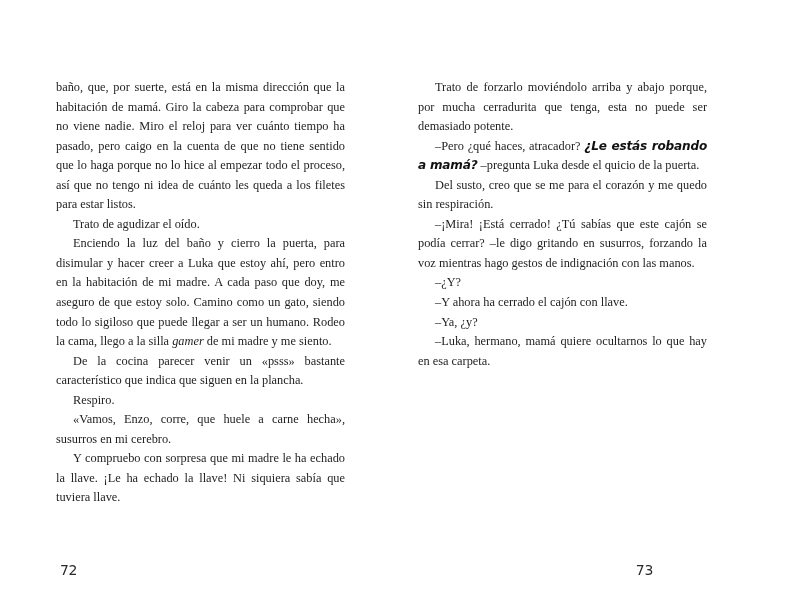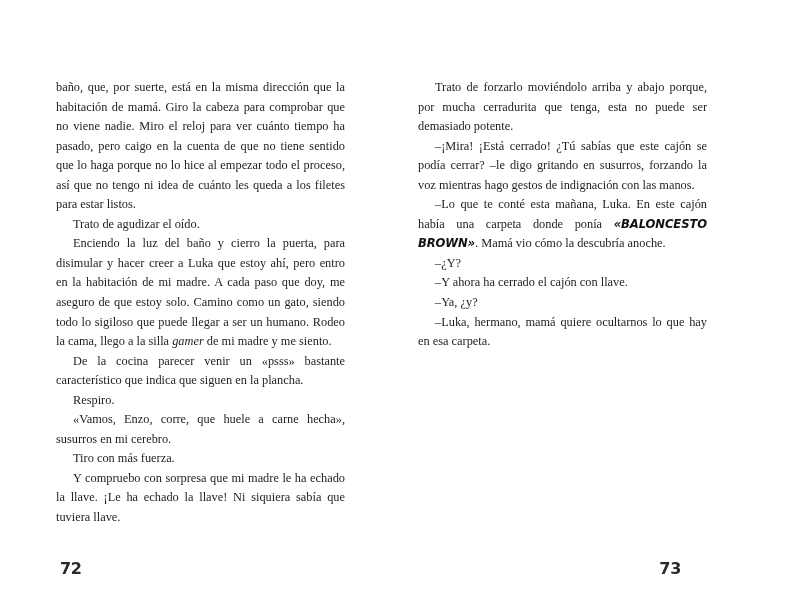--- a/index.html
+++ b/index.html
@@ -75,52 +75,52 @@
     font-style: italic;
     font-size: 11.6px;
     letter-spacing: -0.1px;
     color: #111111;
   }
 
   .folio {
     position: absolute;
     bottom: 33px;
     font-family: "DejaVu Sans", sans-serif;
-    font-weight: bold;
-    font-size: 16px;
+    font-weight: normal;
+    font-size: 14px;
     color: #2a2a2a;
     letter-spacing: -0.3px;
   }
   .folio-left  { left: 60px; }
-  .folio-right { right: 41px; margin-top: 30px; }
+  .folio-right { right: 69px; margin-top: 30px; }
 </style>
 </head>
 <body>
 
 <div class="spread">
 
   <div class="page page-left">
     <div class="textblock">
         <p class="noindent"><span>baño, que, por suerte, está en la misma dirección que la habitación de mamá. Giro la cabeza para comprobar que no viene nadie. Miro el reloj para ver cuánto tiempo ha pasado, pero caigo en la cuenta de que no tiene sentido que lo haga porque no lo hice al empezar todo el proceso, así que no tengo ni idea de cuánto les queda a los filetes para estar listos.</span></p>
         <p><span>Trato de agudizar el oído.</span></p>
         <p><span>Enciendo la luz del baño y cierro la puerta, para disimular y hacer creer a Luka que estoy ahí, pero entro en la habitación de mi madre. A cada paso que doy, me aseguro de que estoy solo. Camino como un gato, siendo todo lo sigiloso que puede llegar a ser un humano. Rodeo la cama, llego a la silla </span><span class="it">gamer</span><span> de mi madre y me siento.</span></p>
         <p><span>De la cocina parecer venir un «psss» bastante característico que indica que siguen en la plancha.</span></p>
         <p><span>Respiro.</span></p>
         <p><span>«Vamos, Enzo, corre, que huele a carne hecha», susurros en mi cerebro.</span></p>
-        <p><span>Tiro con más fuerza.</span></p>
         <p><span>Y compruebo con sorpresa que mi madre le ha echado la llave. ¡Le ha echado la llave! Ni siquiera sabía que tuviera llave.</span></p>
       </div>
     <div class="folio folio-left">72</div>
   </div>
 
   <div class="page page-right">
     <div class="textblock">
         <p><span>Trato de forzarlo moviéndolo arriba y abajo porque, por mucha cerradurita que tenga, esta no puede ser demasiado potente.</span></p>
+        <p><span>–Pero ¿qué haces, atracador? </span><span class="comic">¿Le estás robando a mamá?</span><span> –pregunta Luka desde el quicio de la puerta.</span></p>
+        <p><span>Del susto, creo que se me para el corazón y me quedo sin respiración.</span></p>
         <p><span>–¡Mira! ¡Está cerrado! ¿Tú sabías que este cajón se podía cerrar? –le digo gritando en susurros, forzando la voz mientras hago gestos de indignación con las manos.</span></p>
-        <p><span>–Lo que te conté esta mañana, Luka. En este cajón había una carpeta donde ponía </span><span class="comic-caps">«BALONCESTO BROWN»</span><span>. Mamá vio cómo la descubría anoche.</span></p>
         <p><span>–¿Y?</span></p>
         <p><span>–Y ahora ha cerrado el cajón con llave.</span></p>
         <p><span>–Ya, ¿y?</span></p>
         <p><span>–Luka, hermano, mamá quiere ocultarnos lo que hay en esa carpeta.</span></p>
       </div>
     <div class="folio folio-right">73</div>
   </div>
 
 </div>
 

